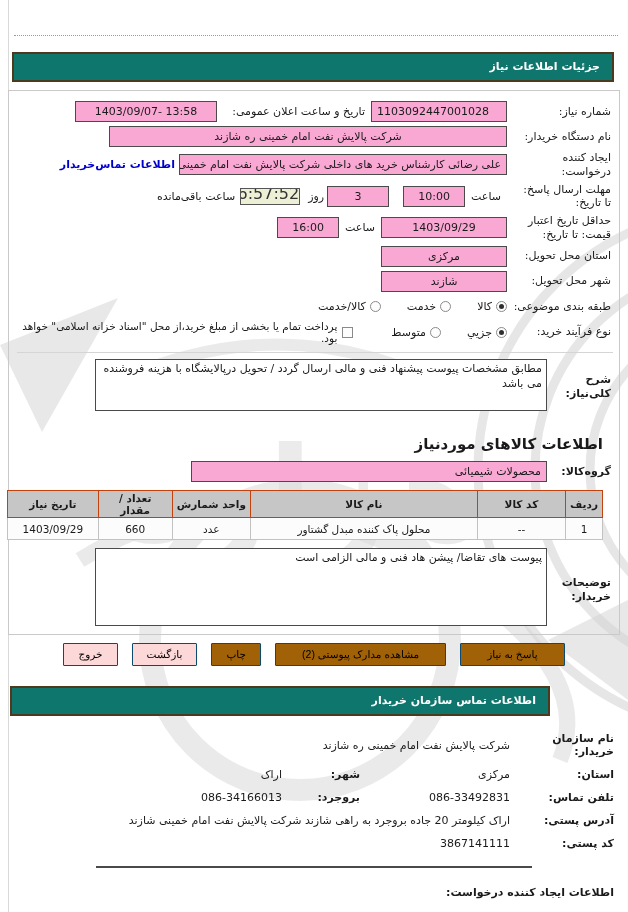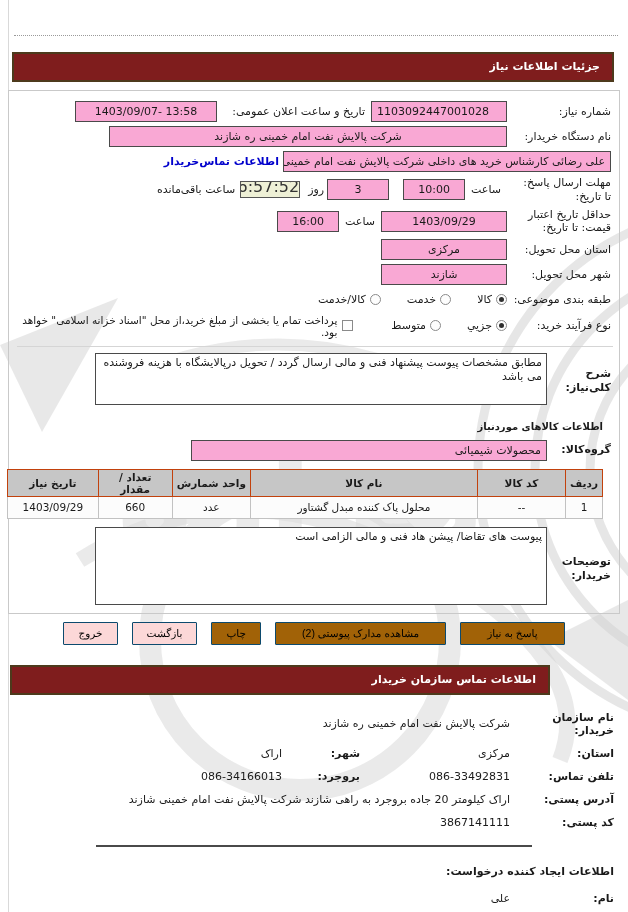--- a/index.html
+++ b/index.html
@@ -8,21 +8,21 @@
   #screen { position:relative; width:628px; height:912px; background:#fff; overflow:hidden; direction:rtl; }
 
   .edge-line { position:absolute; left:8px; top:0; height:100%; width:0; border-left:1px solid #d9d9d9; z-index:0; }
   .dotted-sep { position:absolute; top:35px; left:14px; right:10px; border-top:1px dotted #9a9a9a; z-index:1; }
 
   
   .watermark { position:absolute; inset:0; z-index:0; pointer-events:none; }
 
   .content { position:relative; z-index:2; }
 
-  .brown-bar { background:#7f1d1d; border:2px solid #4d3a1c; color:#fff; font-weight:bold;
+  .brown-bar { background:#0f766e; border:2px solid #4d3a1c; color:#fff; font-weight:bold;
                height:30px; line-height:26px; padding:0 12px; }
   .bar1 { margin:52px 14px 0 12px; }
   .bar2 { margin:20px 78px 0 10px; }
 
   .card { margin:8px 8px 0 8px; border:1px solid #c9c9c9; background:rgba(255,255,255,0.0); padding:6px 4px 8px 6px; }
 
   .frow { display:flex; align-items:center; margin:4px 4px 0 4px; }
   .flabel { width:104px; flex:0 0 auto; white-space:pre-line; line-height:1.25; padding-left:4px; }
   .inbox { border:1px solid #4a4a4a; background:#f9a8d4; height:21px; line-height:19px; padding:0 5px; overflow:hidden; white-space:nowrap; }
   .ltr { direction:ltr; unicode-bidi:embed; display:inline-block; }
@@ -49,21 +49,21 @@
   .opt-label { margin:0 4px 0 26px; }
   .chk-label { margin-right:5px; font-size:10.5px; }
 
   .divider { border-top:1px solid #d5d5d5; margin:8px 2px 6px 2px; }
 
   .bold { font-weight:bold; }
   .textarea { border:1px solid #4a4a4a; background:#fff; padding:2px 4px; line-height:1.3; overflow:hidden; }
   .ta-desc { width:452px; height:52px; }
   .ta-notes { width:452px; height:78px; }
 
-  .sec-title { font-weight:bold; margin:16px 12px 4px 0; font-size:10px; }
+  .sec-title { font-weight:bold; margin:24px 12px 4px 0; font-size:15px; }
 
   .goods-table { border-collapse:collapse; margin:8px 12px 0 12px; width:596px; font-size:10.5px; }
   .goods-table th { background:#c6c6c6; border:1px solid #c2410c; font-weight:bold; height:22px; padding:1px 4px; }
   .goods-table td { background:#fcfcfc; border:1px solid #c2c2c2; height:22px; text-align:center; padding:1px 4px; }
 
   .btn-row { display:flex; justify-content:center; align-items:center; gap:14px; margin-top:8px; }
   .btn { border:1px solid #0c4a6e; border-radius:1px; height:23px; line-height:21px; padding:0 14px;
          font-size:10.5px; cursor:pointer; white-space:nowrap; }
   .btn.green { background:#a16207; }
   .btn.pink { background:#fcd8d8; }
@@ -120,20 +120,22 @@
           <span class="ltr">1403/09/07- 13:58</span>
         </div>
       </div>
 
       <div class="frow">
         <div class="flabel">نام دستگاه خریدار:</div>
         <div class="inbox w-wide">شرکت پالایش نفت امام خمینی ره شازند</div>
       </div>
 
       <div class="frow">
+        <div class="flabel">ایجاد کننده
+درخواست:</div>
         <div class="inbox w-creator">علی رضائی کارشناس خرید های داخلی شرکت پالایش نفت امام خمینی ره</div>
         <span class="link">اطلاعات تماس‌خریدار</span>
       </div>
 
       <div class="frow">
         <div class="flabel">مهلت ارسال پاسخ:
 تا تاریخ:</div>
         <span class="small-gap">ساعت</span>
         <div class="inbox w-time">10:00</div>
         <div class="inbox w-days" style="margin-right:14px;">3</div>

